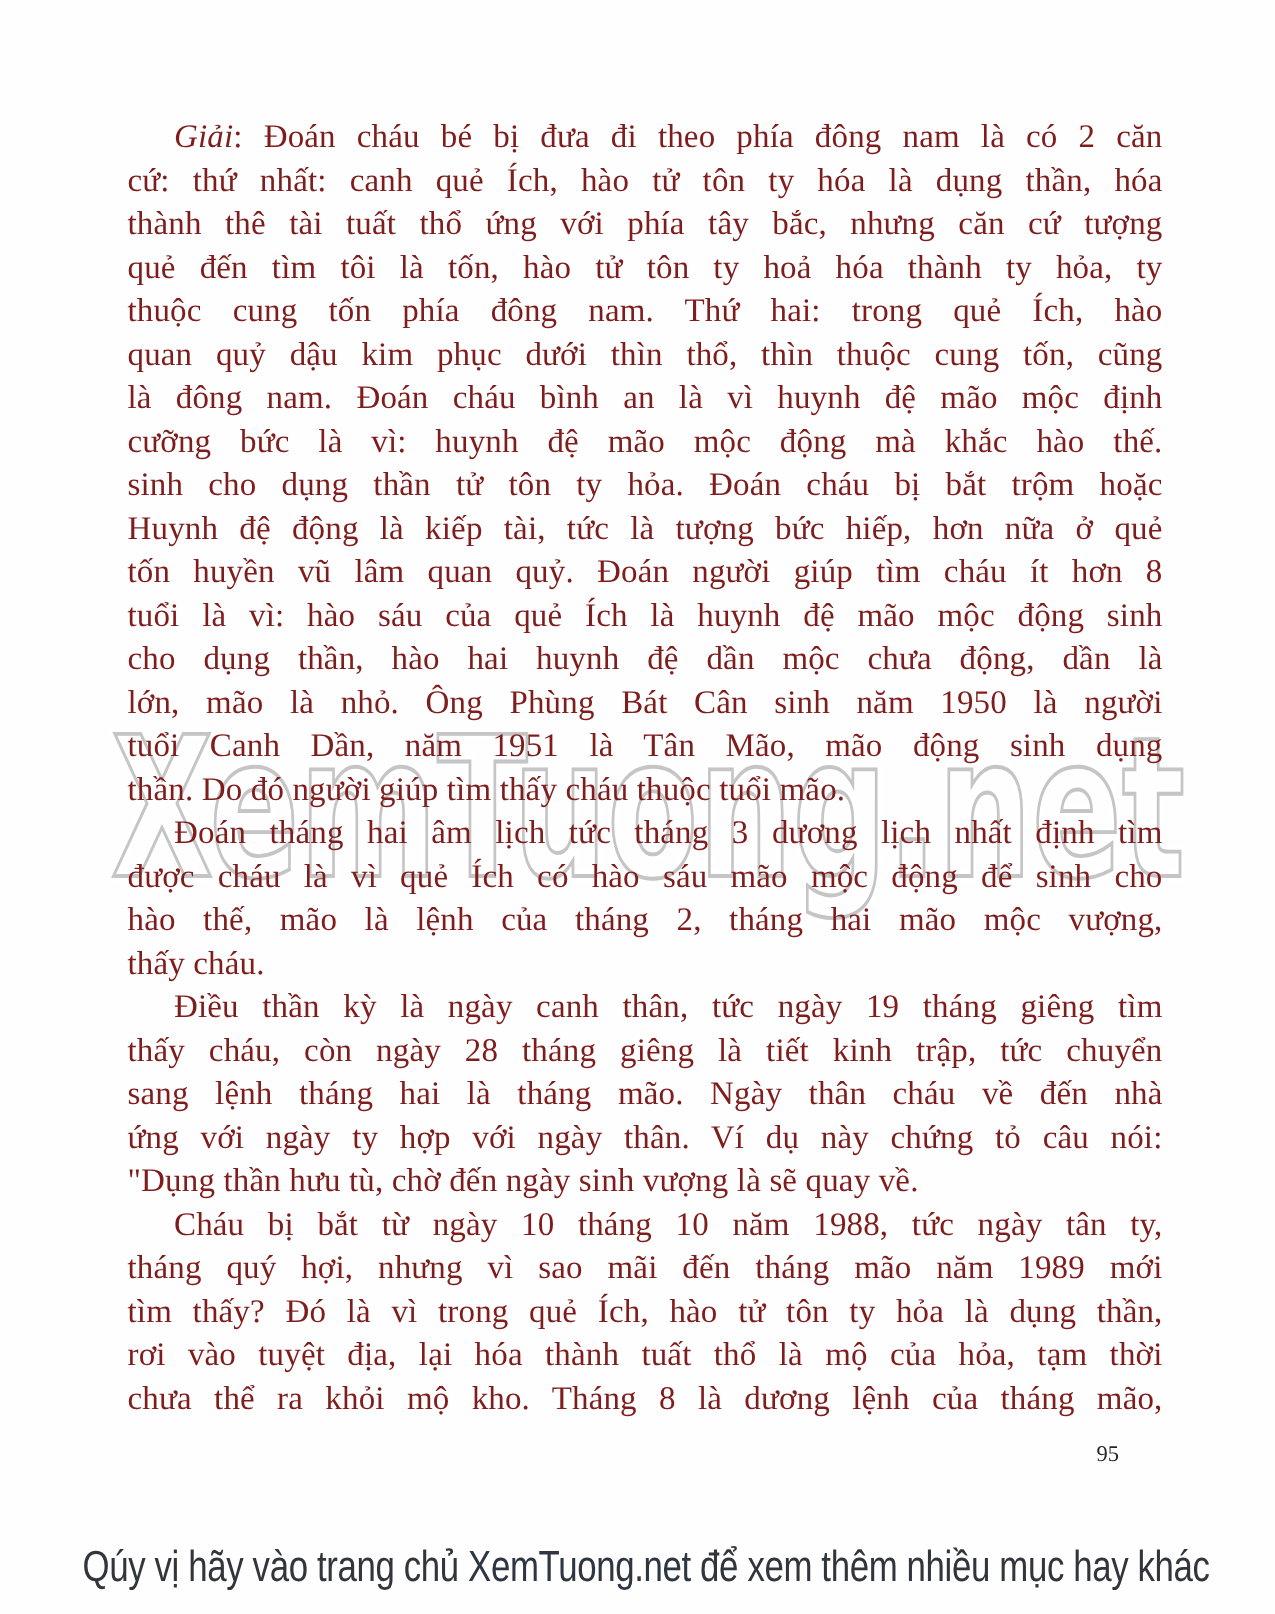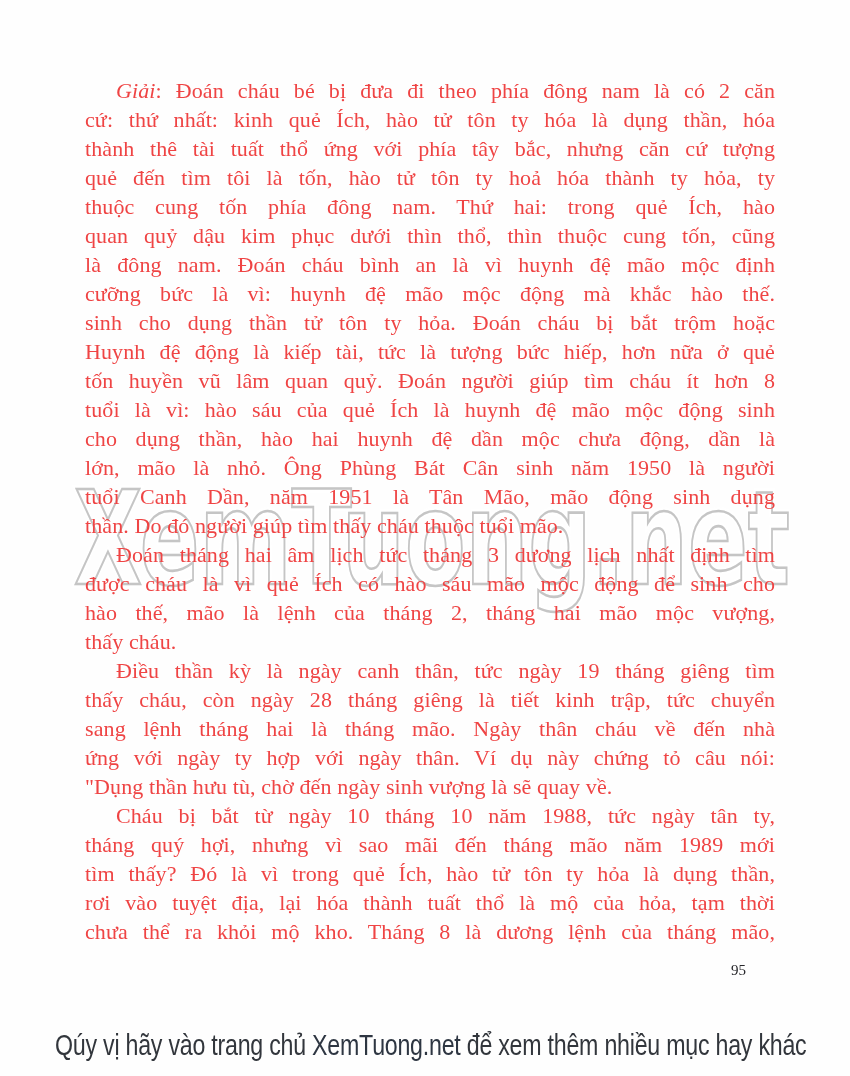--- a/index.html
+++ b/index.html
@@ -16,21 +16,21 @@
     font-family: "Liberation Serif", serif;
   }
   
   #body-text {
     position: absolute;
     left: 85px;
     top: 76px;
     width: 690px;
     font-size: 22px;
     line-height: 29px;
-    color: #ef4444;
+    color: #7f1d1d;
     letter-spacing: 0.1px;
   }
   #body-text .line {
     text-align: justify;
     text-align-last: justify;
     white-space: normal;
   }
   #body-text .line.last {
     text-align-last: left;
   }
@@ -76,21 +76,21 @@
 
 <div id="page">
 
   <svg id="watermark" width="734" height="180" viewBox="0 0 734 180">
     <text x="6" y="116" font-family="DejaVu Sans, sans-serif" font-weight="bold" font-size="130" textLength="716" lengthAdjust="spacingAndGlyphs" fill="none" stroke="#ffffff" stroke-width="8" stroke-opacity="0.6">XemTuong.net</text>
     <text x="6" y="116" font-family="DejaVu Sans, sans-serif" font-weight="bold" font-size="130" textLength="716" lengthAdjust="spacingAndGlyphs" fill="none" stroke="#c2c2c2" stroke-width="2.6">XemTuong.net</text>
   </svg>
 
   <div id="body-text">
       <div class="line first"><i>Giải</i>: Đoán cháu bé bị đưa đi theo phía đông nam là có 2 căn</div>
-      <div class="line">cứ: thứ nhất: kinh quẻ Ích, hào tử tôn ty hóa là dụng thần, hóa</div>
+      <div class="line">cứ: thứ nhất: canh quẻ Ích, hào tử tôn ty hóa là dụng thần, hóa</div>
       <div class="line">thành thê tài tuất thổ ứng với phía tây bắc, nhưng căn cứ tượng</div>
       <div class="line">quẻ đến tìm tôi là tốn, hào tử tôn ty hoả hóa thành ty hỏa, ty</div>
       <div class="line">thuộc cung tốn phía đông nam. Thứ hai: trong quẻ Ích, hào</div>
       <div class="line">quan quỷ dậu kim phục dưới thìn thổ, thìn thuộc cung tốn, cũng</div>
       <div class="line">là đông nam. Đoán cháu bình an là vì huynh đệ mão mộc định</div>
       <div class="line">cưỡng bức là vì: huynh đệ mão mộc động mà khắc hào thế.</div>
       <div class="line">sinh cho dụng thần tử tôn ty hỏa. Đoán cháu bị bắt trộm hoặc</div>
       <div class="line">Huynh đệ động là kiếp tài, tức là tượng bức hiếp, hơn nữa ở quẻ</div>
       <div class="line">tốn huyền vũ lâm quan quỷ. Đoán người giúp tìm cháu ít hơn 8</div>
       <div class="line">tuổi là vì: hào sáu của quẻ Ích là huynh đệ mão mộc động sinh</div>

